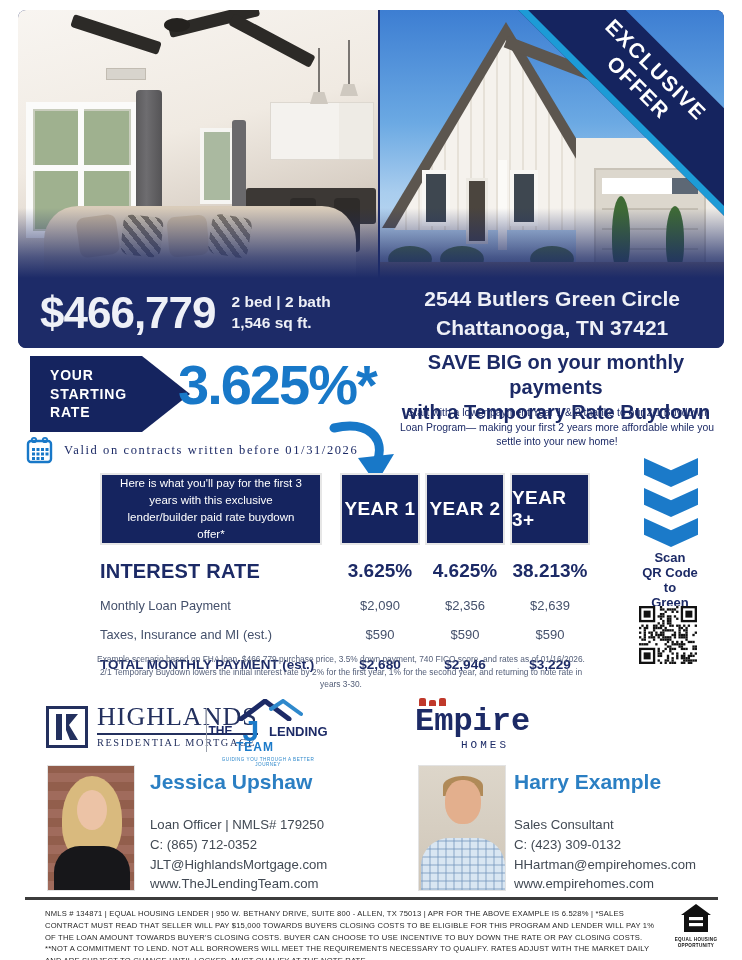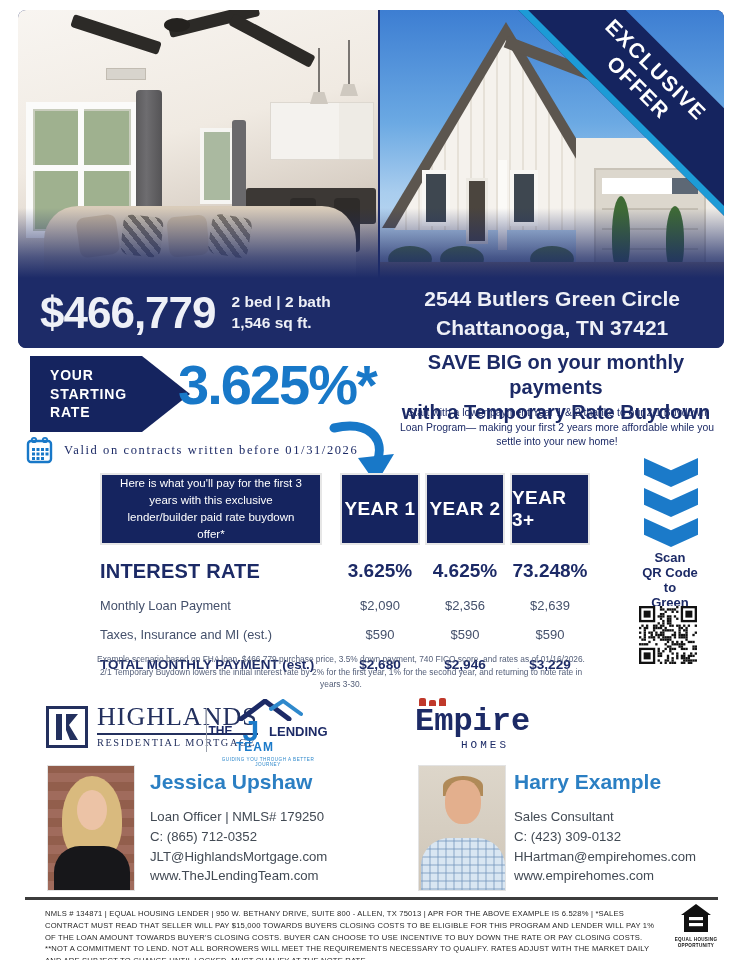--- a/index.html
+++ b/index.html
@@ -131,21 +131,21 @@
   .hair { position:absolute; left:14px; top:10px; width:60px; height:86px; background:#d9ba7e; border-radius:50% 50% 42% 42%; }
   .face1 { position:absolute; left:29px; top:24px; width:30px; height:40px; background:#ecc3a6; border-radius:50%; }
   .body1 { position:absolute; left:6px; bottom:0; width:76px; height:44px; background:#17171a; border-radius:26px 26px 0 0; }
   .hair2 { position:absolute; left:24px; top:10px; width:40px; height:20px; background:#b08a58; border-radius:50% 50% 0 0; }
   .face2 { position:absolute; left:26px; top:14px; width:36px; height:44px; background:#e3af8d; border-radius:46%; }
   .body2 { position:absolute; left:2px; bottom:0; width:84px; height:52px; border-radius:28px 28px 0 0;
            background:repeating-linear-gradient(0deg,rgba(110,145,185,.38) 0 2px,transparent 2px 8px),
                       repeating-linear-gradient(90deg,rgba(110,145,185,.38) 0 2px,transparent 2px 8px),#d9e6f2; }
   .contact-text { position:absolute; top:770px; }
   .ct1 { left:150px; } .ct2 { left:514px; }
-  .contact-name { color:#2b7fc3; font-size:21px; font-weight:800; margin-bottom:13px; }
+  .contact-name { color:#2b7fc3; font-size:21px; font-weight:800; margin-bottom:21px; }
   .contact-line { color:#424a54; font-size:13.2px; line-height:1.5; }
 
   
   .footer-rule { position:absolute; left:25px; top:897px; width:693px; height:3px; background:#3c3c3c; }
   .legal { position:absolute; left:45px; top:908px; width:612px; color:#1f1f1f; font-size:7.6px; line-height:1.55; letter-spacing:.2px; text-transform:uppercase; }
   .eho { position:absolute; left:673px; top:904px; width:46px; text-align:center; }
   .eho-caption { color:#111; font-size:4.6px; font-weight:700; letter-spacing:.3px; line-height:1.3; margin-top:1px; }
 </style>
 </head>
 <body>
@@ -259,21 +259,21 @@
     <div class="tbl-intro">Here is what you'll pay for the first 3 years with this exclusive lender/builder paid rate buydown offer*</div>
     <div class="sp"></div>
     <div class="year-box">YEAR 1</div>
     <div class="year-box">YEAR 2</div>
     <div class="year-box">YEAR 3+</div>
 
     <div class="row-label r-rate lbl-rate">INTEREST RATE</div>
     <div class="sp r-rate"></div>
     <div class="cell r-rate val-rate">3.625%</div>
     <div class="cell r-rate val-rate">4.625%</div>
-    <div class="cell r-rate val-rate">73.248%</div>
+    <div class="cell r-rate val-rate">38.213%</div>
 
     <div class="row-label r-mid lbl-mid">Monthly Loan Payment</div>
     <div class="sp r-mid"></div>
     <div class="cell r-mid val-mid">$2,090</div>
     <div class="cell r-mid val-mid">$2,356</div>
     <div class="cell r-mid val-mid">$2,639</div>
 
     <div class="row-label r-mid lbl-mid">Taxes, Insurance and MI (est.)</div>
     <div class="sp r-mid"></div>
     <div class="cell r-mid val-mid">$590</div>

